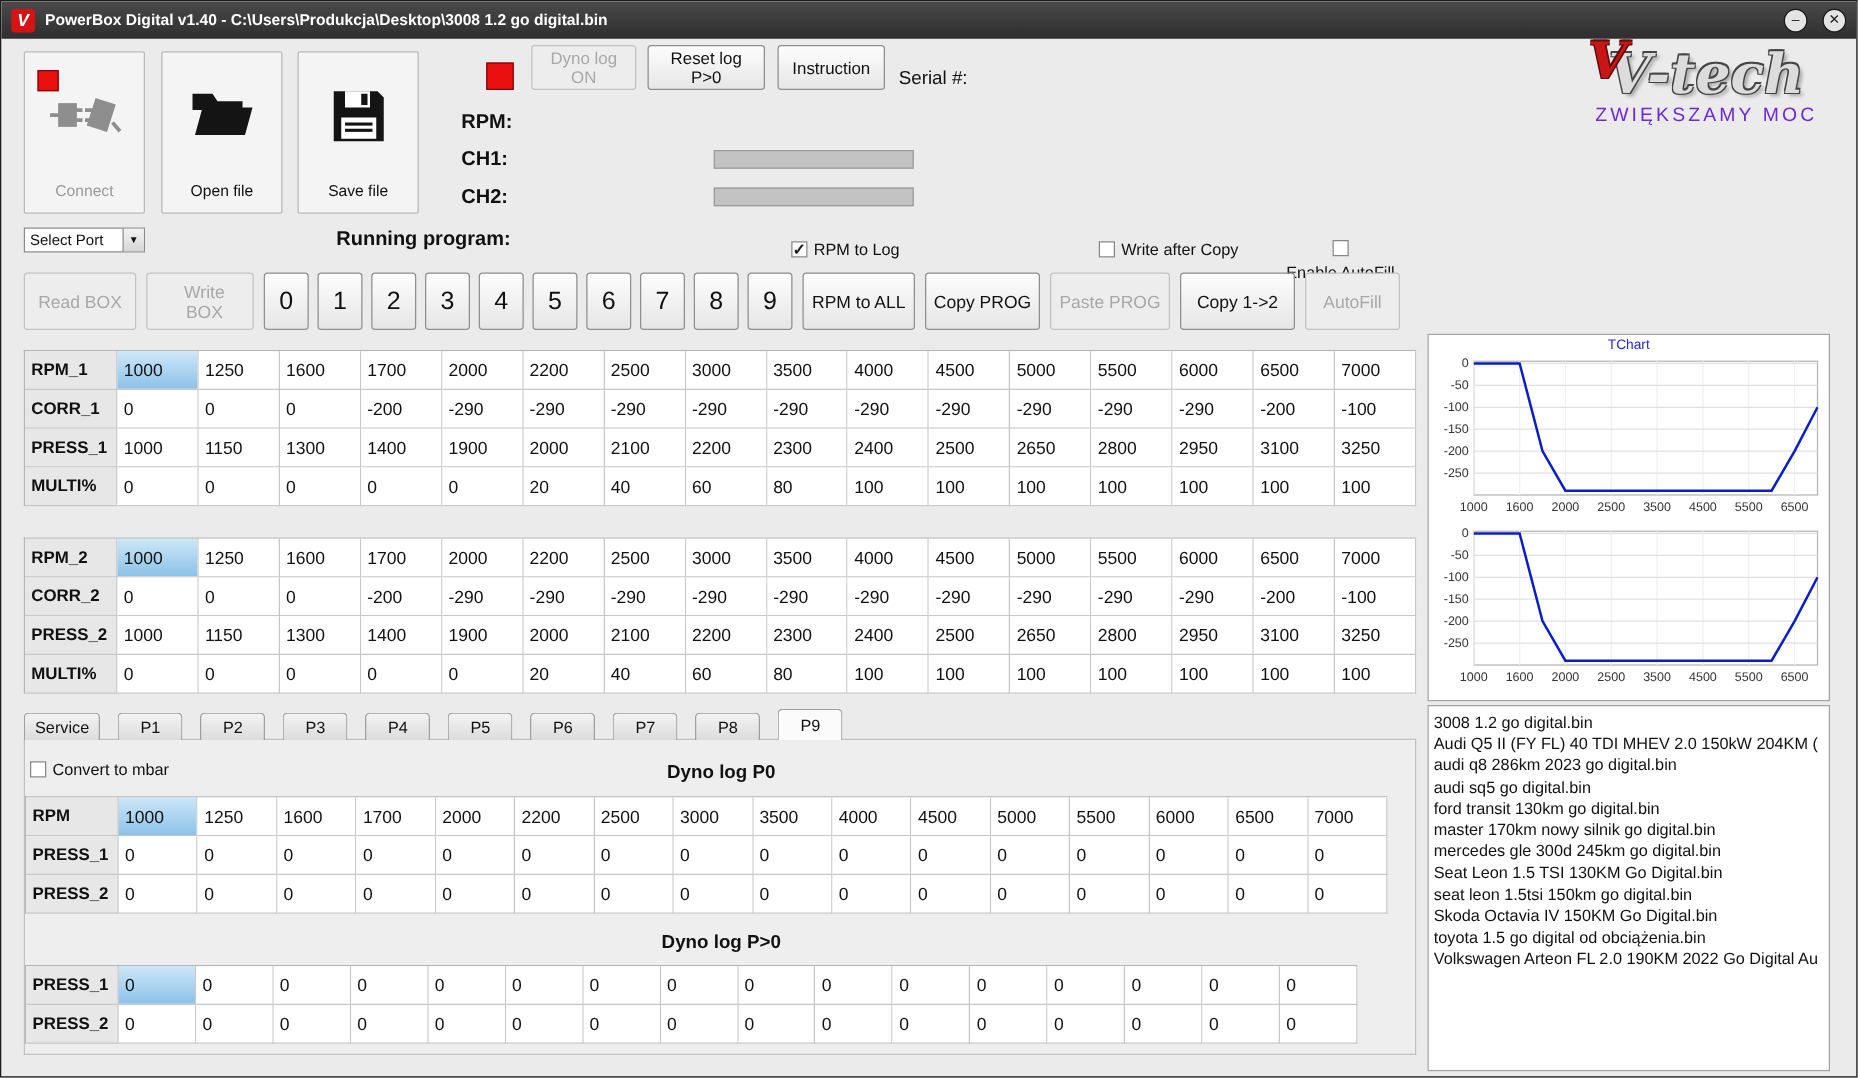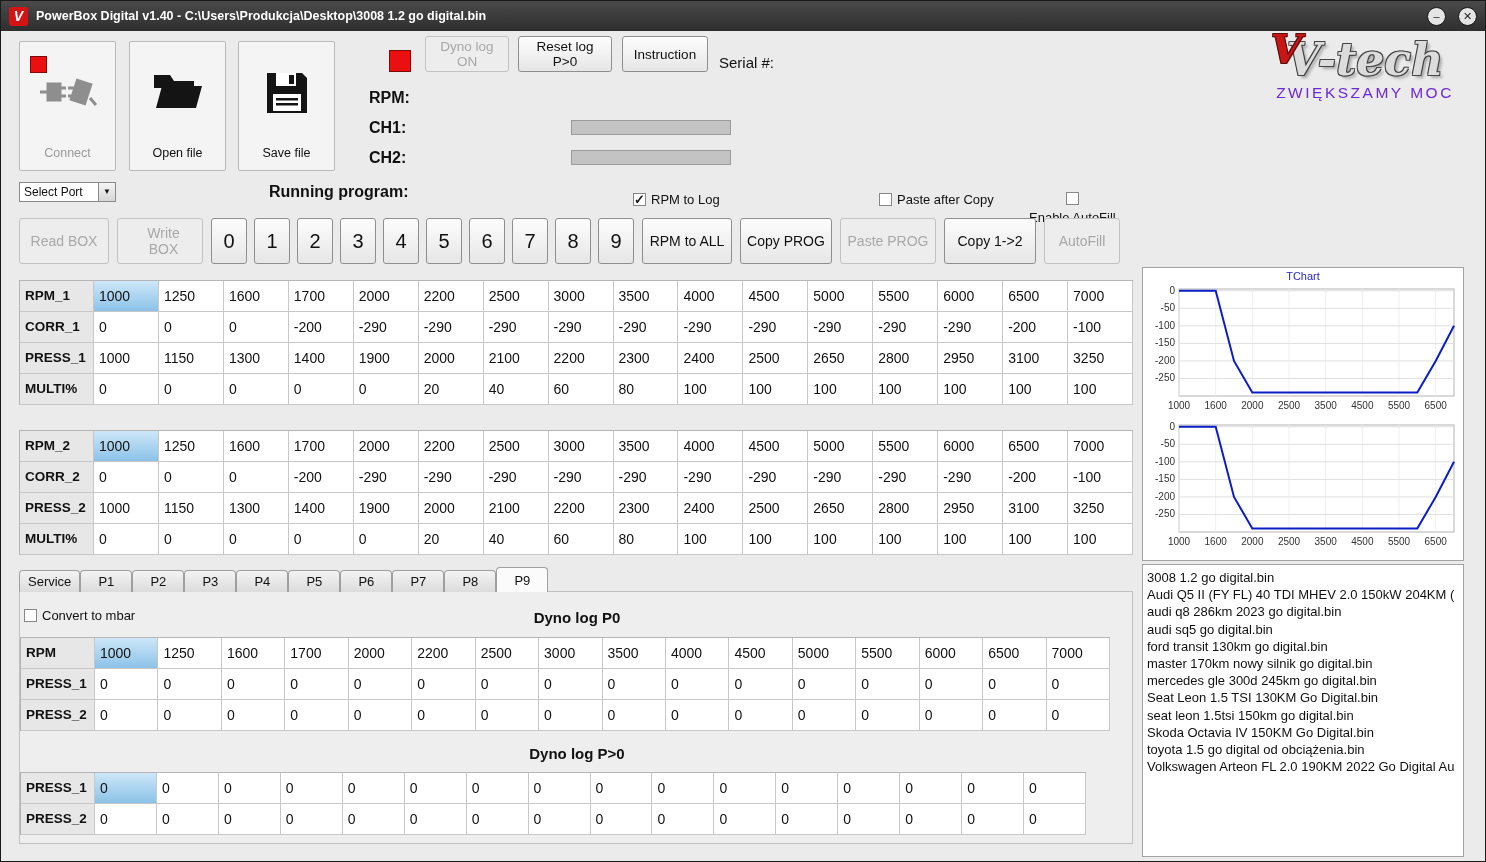--- a/index.html
+++ b/index.html
@@ -65,21 +65,21 @@
   
   .ptable { position: absolute; display: grid; background: #fff;
     border-top: 1px solid #b5b5b5; border-left: 1px solid #b5b5b5; }
   .cell { height: 31px; line-height: 30px; padding-left: 5px; font-size: 14px;
     background: #fff; border-right: 1px solid #c7c7c7; border-bottom: 1px solid #c7c7c7;
     overflow: hidden; white-space: nowrap; }
   .cell.hdr { background: #e7e7e7; font-weight: bold; font-size: 13.5px; }
   .cell.hl { background: linear-gradient(#cde7f8, #8cc2e8); }
   
   .tabbar { position: absolute; left: 18px; top: 566px; display: flex;
-    align-items: flex-end; gap: 0; height: 25px; z-index: 2; }
+    align-items: flex-end; gap: 14px; height: 25px; z-index: 2; }
   .tab { min-width: 52px; padding: 0 8px; text-align: center; height: 22px;
     line-height: 22px; font-size: 13px; background: linear-gradient(#f3f3f3, #dcdcdc);
     border: 1px solid #9f9f9f; border-bottom: none; border-radius: 4px 4px 0 0; }
   .tab.active { height: 25px; line-height: 26px; background: #fbfbfb; }
   .tabpanel { position: absolute; left: 18px; top: 590px; width: 1114px; height: 253px;
     border: 1px solid #c0c0c0; background: #eeeeee; z-index: 1; }
   .dyno-title { position: absolute; left: 0; width: 1114px; text-align: center;
     font-weight: bold; font-size: 15px; }
   
   .chartbox { position: absolute; left: 1141px; top: 266px; width: 322px; height: 294px;
@@ -174,21 +174,21 @@
     <div class="arrow">▼</div>
   </div>
   <div class="biglabel" style="left:268px;top:182px;">Running program:</div>
 
   <div class="cb checked" style="left:632px;top:191px;">
     <span class="box"></span>
     <span>RPM to Log</span>
   </div>
   <div class="cb" style="left:878px;top:191px;">
     <span class="box"></span>
-    <span>Paste after Copy</span>
+    <span>Write after Copy</span>
   </div>
   <div class="cb" style="left:1028px;top:191px;flex-direction:column;">
     <span class="box"></span>
     <span>Enable AutoFill</span>
   </div>
 
   <div class="btnrow">
     <button class="win-btn w90 disabled">Read BOX</button>
     <button class="win-btn w86 disabled">Write BOX</button>
     <div class="digits">

